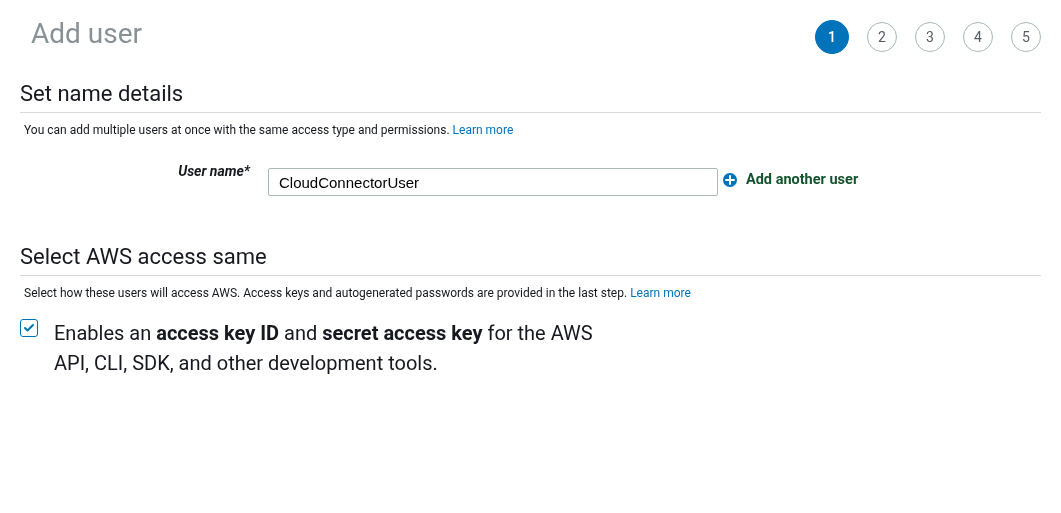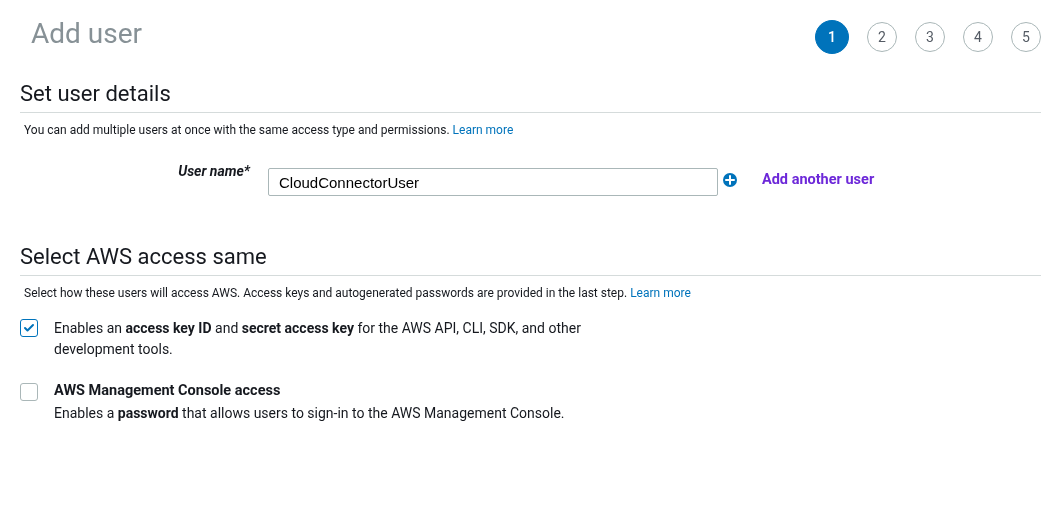--- a/index.html
+++ b/index.html
@@ -91,23 +91,23 @@
     height: 28px;
     padding: 0 10px;
     font-size: 15px;
     border: 1px solid #aab7b8;
     border-radius: 2px;
     outline: none;
   }
   .add-another {
     display: inline-flex;
     align-items: center;
-    gap: 24px;
+    gap: 8px;
     margin-top: 16px;
-    color: #6d28d9;
+    color: #14532d;
     font-weight: 700;
     font-size: 14.5px;
     cursor: pointer;
   }
   .add-another .plus {
     display: inline-flex;
     width: 16px;
     height: 16px;
     align-items: center;
     justify-content: center;
@@ -138,42 +138,42 @@
   }
   .check-box.checked svg { display: block; }
   .check-box svg { display: none; }
   .option-text { flex: 1; max-width: 560px; }
   .option-title {
     font-weight: 700;
     font-size: 14.5px;
     margin: 0 0 4px 0;
   }
   .option-desc {
-    font-size: 14px;
+    font-size: 20px;
     color: #16191f;
     margin: 0;
     line-height: 1.5;
   }
   .option-desc b { font-weight: 700; }
 </style>
 </head>
 <body>
 
 <div class="header">
   <h1 class="page-title">Add user</h1>
   <div class="steps">
     <div class="step active">1</div>
     <div class="step">2</div>
     <div class="step">3</div>
     <div class="step">4</div>
     <div class="step">5</div>
   </div>
 </div>
 
-<h2 class="section-title">Set user details</h2>
+<h2 class="section-title">Set name details</h2>
 <hr class="divider">
 <p class="helper">
   <span>You can add multiple users at once with the same access type and permissions. </span><a class="link">Learn more</a>
 </p>
 
 <div class="form-row">
   <div class="label-col"><span class="label-bold">User name*</span></div>
   <div class="control-col">
     <input class="text-input" type="text" value="CloudConnectorUser" style="">
     <div class="add-another">
@@ -205,26 +205,15 @@
             <path d="M2 6l2.5 2.5L10 3" stroke="#0073bb" stroke-width="2" fill="none" stroke-linecap="round" stroke-linejoin="round"></path>
           </svg>
       </div>
       <div class="option-text">
         <p class="option-desc">
           <span>Enables an </span><b>access key ID</b><span> and </span><b>secret access key</b><span> for the AWS API, CLI, SDK, and other development tools.</span>
         </p>
       </div>
     </div>
 
-    <div class="check-row">
-      <div class="check-box">
-        
-      </div>
-      <div class="option-text">
-        <p class="option-title">AWS Management Console access</p>
-        <p class="option-desc">
-          <span>Enables a </span><b>password</b><span></span><b></b><span> that allows users to sign-in to the AWS Management Console.</span>
-        </p>
-      </div>
-    </div>
 
   </div>
 </div>
 
 </body></html>

